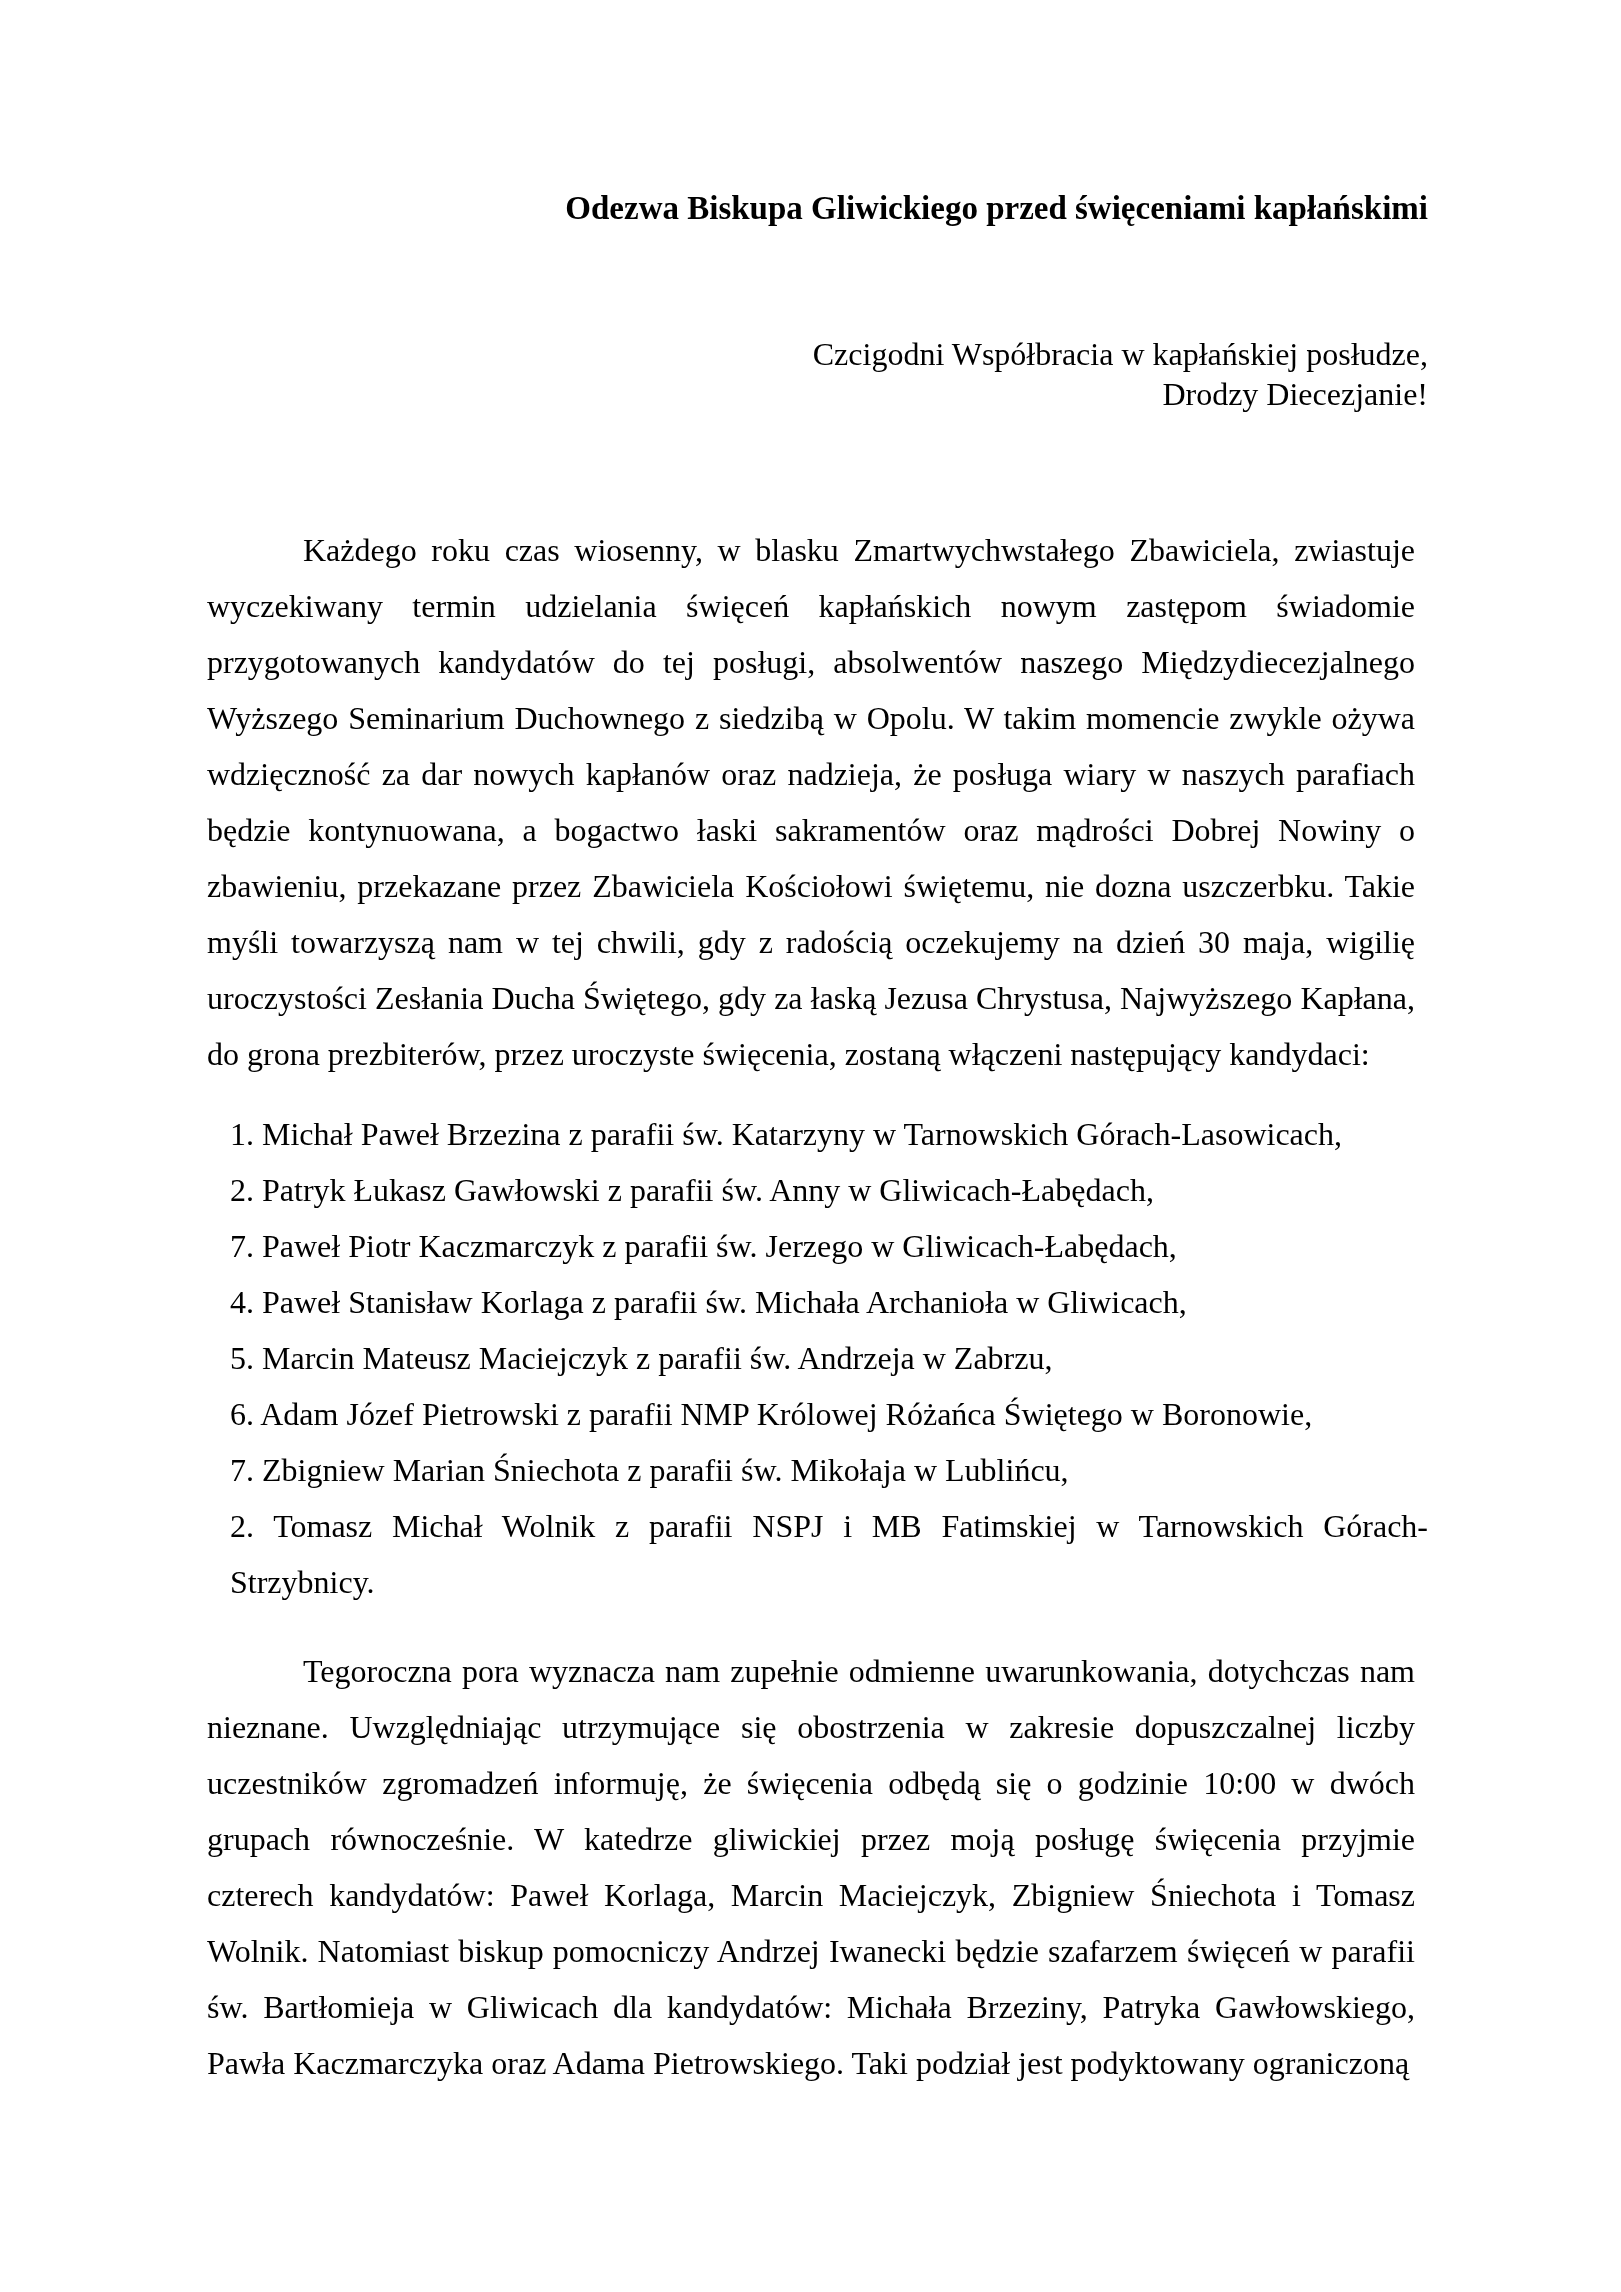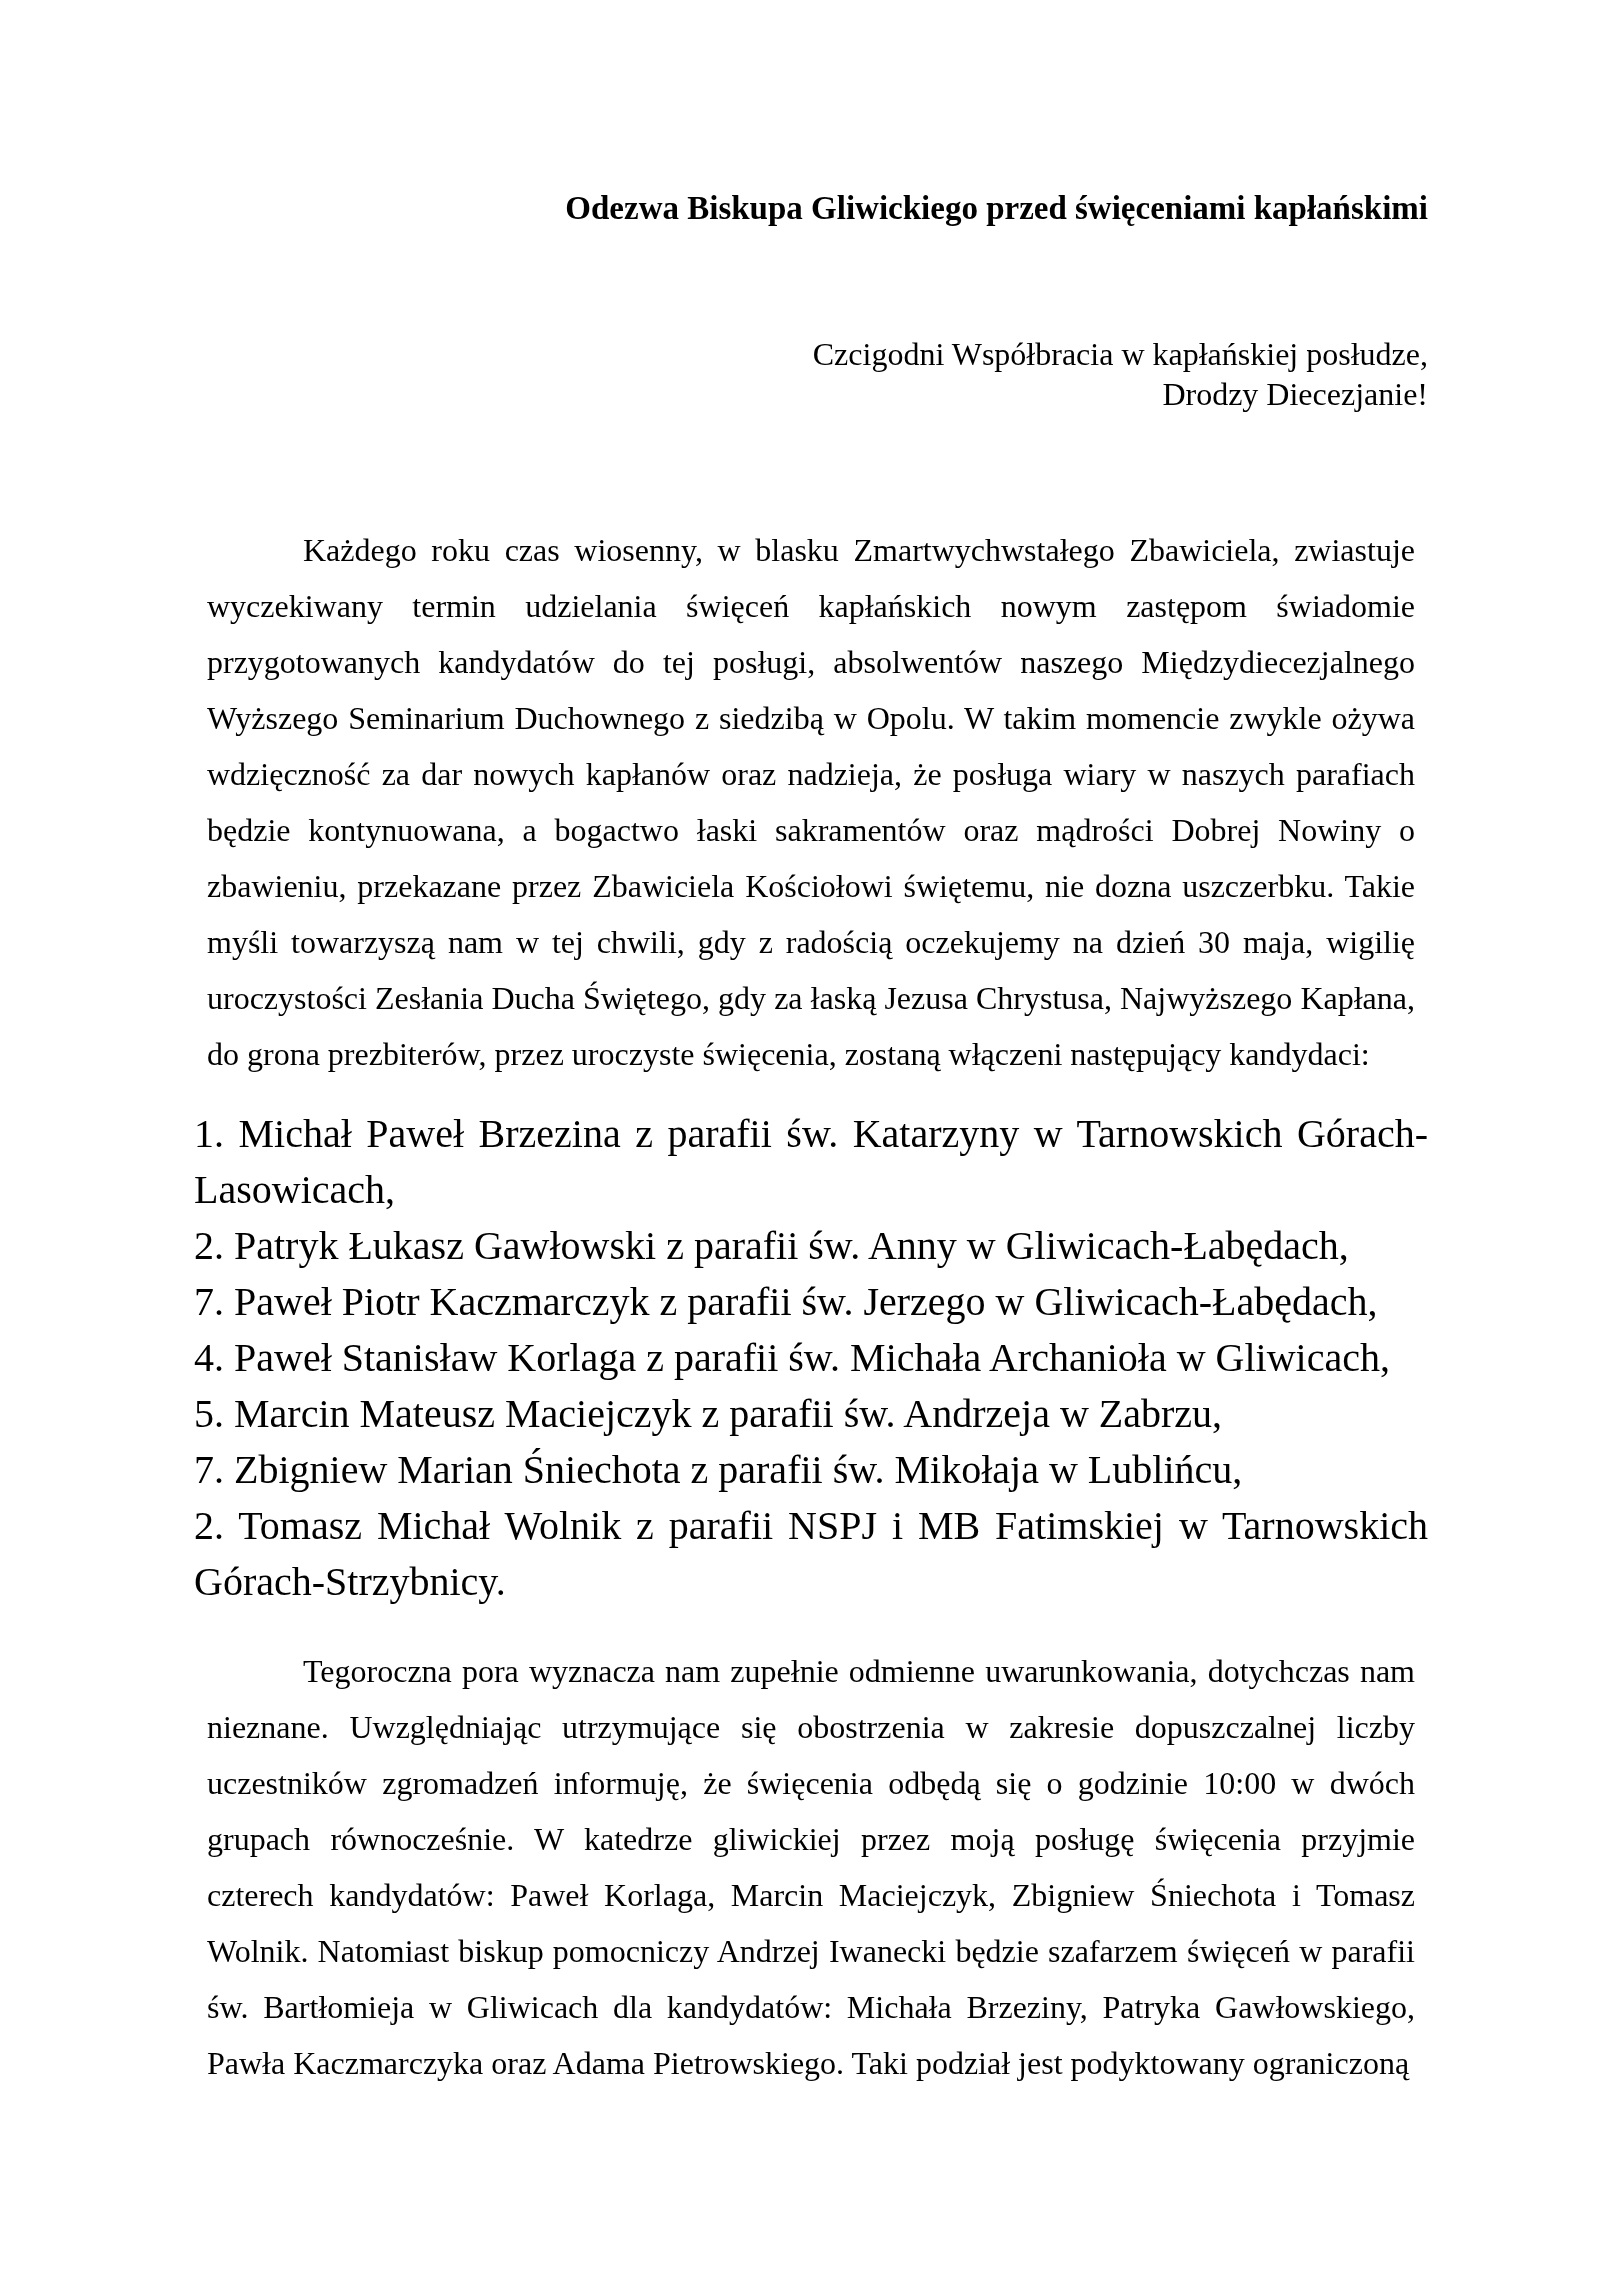--- a/index.html
+++ b/index.html
@@ -40,23 +40,24 @@
     line-height: 56px;
     text-align: justify;
     text-indent: 96px;
   }
   .par-intro   { margin-top: 108px; }
   .par-closing { margin-top: 33px; }
   .candidate-list {
     margin-top: 24px;
   }
   .candidate-item {
-    font-size: 40px;
+    font-size: 32px;
     line-height: 56px;
     text-align: justify;
+    margin-left: 36px;
   }
 </style>
 </head>
 <body>
 
 <div class="page">
 
   <h1 class="doc-title">Odezwa Biskupa Gliwickiego przed święceniami kapłańskimi</h1>
 
   <div class="salutation">
@@ -65,20 +66,21 @@
   </div>
 
   <p class="body-par par-intro">Każdego roku czas wiosenny, w blasku Zmartwychwstałego Zbawiciela, zwiastuje wyczekiwany termin udzielania święceń kapłańskich nowym zastępom świadomie przygotowanych kandydatów do tej posługi, absolwentów naszego Międzydiecezjalnego Wyższego Seminarium Duchownego z siedzibą w Opolu. W takim momencie zwykle ożywa wdzięczność za dar nowych kapłanów oraz nadzieja, że posługa wiary w naszych parafiach będzie kontynuowana, a bogactwo łaski sakramentów oraz mądrości Dobrej Nowiny o zbawieniu, przekazane przez Zbawiciela Kościołowi świętemu, nie dozna uszczerbku. Takie myśli towarzyszą nam w tej chwili, gdy z radością oczekujemy na dzień 30 maja, wigilię uroczystości Zesłania Ducha Świętego, gdy za łaską Jezusa Chrystusa, Najwyższego Kapłana, do grona prezbiterów, przez uroczyste święcenia, zostaną włączeni następujący kandydaci:</p>
 
   <div class="candidate-list">
     <div class="candidate-item">1. Michał Paweł Brzezina z parafii św. Katarzyny w Tarnowskich Górach-Lasowicach,</div>
     <div class="candidate-item">2. Patryk Łukasz Gawłowski z parafii św. Anny w Gliwicach-Łabędach,</div>
     <div class="candidate-item">7. Paweł Piotr Kaczmarczyk z parafii św. Jerzego w Gliwicach-Łabędach,</div>
     <div class="candidate-item">4. Paweł Stanisław Korlaga z parafii św. Michała Archanioła w Gliwicach,</div>
     <div class="candidate-item">5. Marcin Mateusz Maciejczyk z parafii św. Andrzeja w Zabrzu,</div>
+    <div class="candidate-item">6. Adam Józef Pietrowski z parafii NMP Królowej Różańca Świętego w Boronowie,</div>
     <div class="candidate-item">7. Zbigniew Marian Śniechota z parafii św. Mikołaja w Lublińcu,</div>
     <div class="candidate-item">2. Tomasz Michał Wolnik z parafii NSPJ i MB Fatimskiej w Tarnowskich Górach-Strzybnicy.</div>
   </div>
 
   <p class="body-par par-closing">Tegoroczna pora wyznacza nam zupełnie odmienne uwarunkowania, dotychczas nam nieznane. Uwzględniając utrzymujące się obostrzenia w zakresie dopuszczalnej liczby uczestników zgromadzeń informuję, że święcenia odbędą się o godzinie 10:00 w dwóch grupach równocześnie. W katedrze gliwickiej przez moją posługę święcenia przyjmie czterech kandydatów: Paweł Korlaga, Marcin Maciejczyk, Zbigniew Śniechota i Tomasz Wolnik. Natomiast biskup pomocniczy Andrzej Iwanecki będzie szafarzem święceń w parafii św. Bartłomieja w Gliwicach dla kandydatów: Michała Brzeziny, Patryka Gawłowskiego, Pawła Kaczmarczyka oraz Adama Pietrowskiego. Taki podział jest podyktowany ograniczoną</p>
 
 </div>
 
 
 </body></html>

